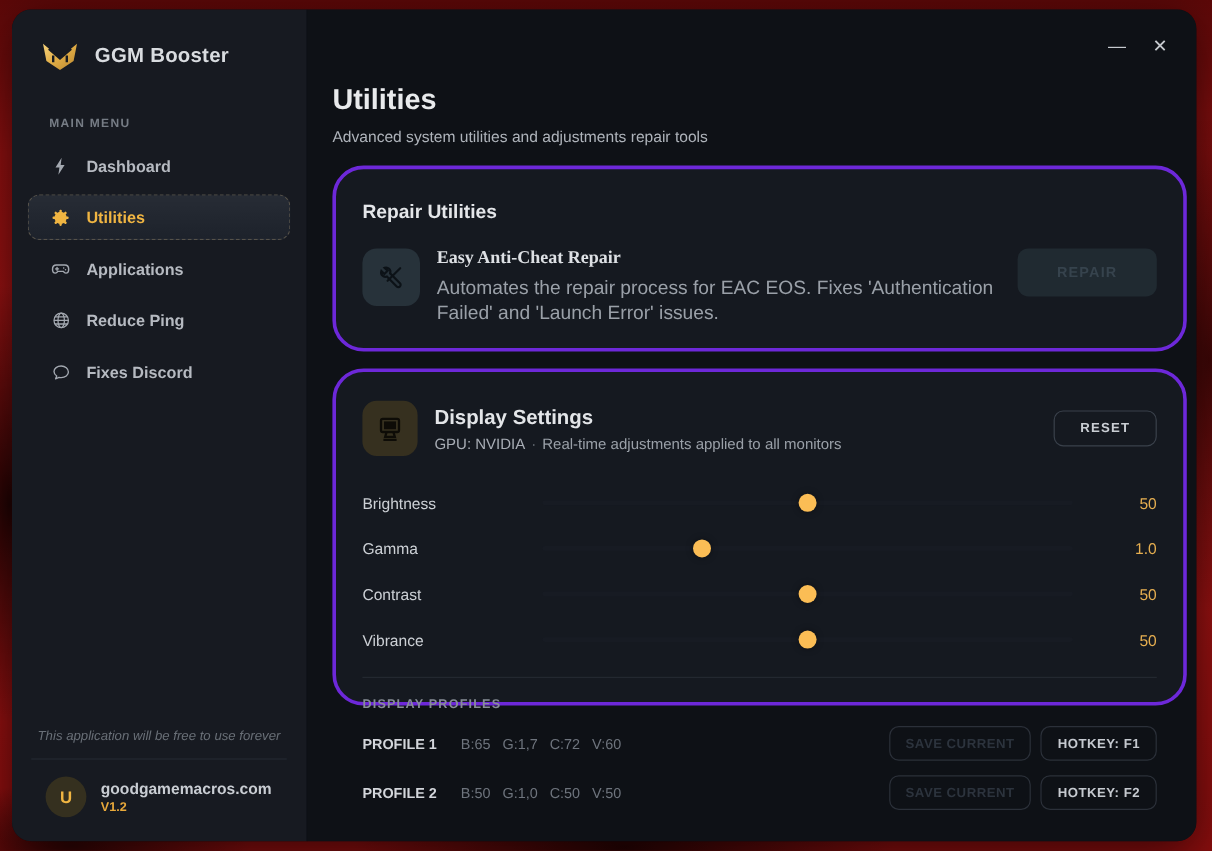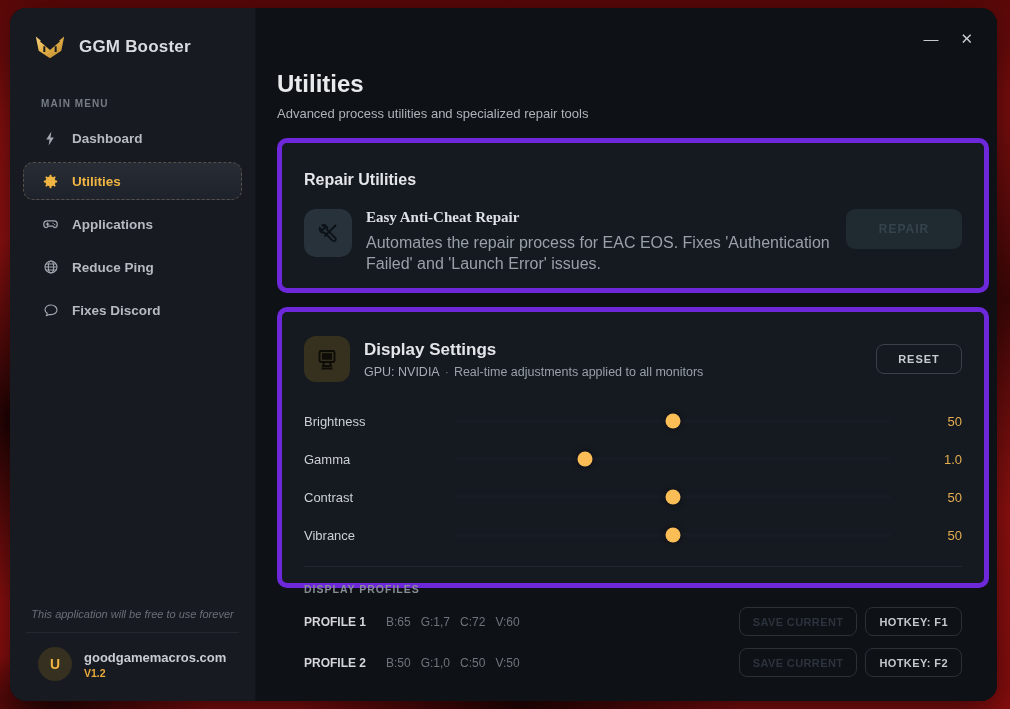--- a/index.html
+++ b/index.html
@@ -62,21 +62,21 @@
 
   
   .main { flex:1; position:relative; background:#0e1116; padding:0 8px 0 21px; }
   .win-controls { position:absolute; top:22px; right:24px; display:flex; gap:22px; }
   .win-btn { color:#c6cacf; font-size:15px; line-height:18px; cursor:pointer; background:none; border:none; font-family:inherit; }
 
   .page-title { margin-top:62px; font-size:24px; font-weight:bold; color:#e8eaec; }
   .page-subtitle { margin-top:8px; font-size:13px; color:#aeb3ba; }
 
   .card {
-    background:#151920; border:5px solid #6d28d9; border-radius:10px;
+    background:#151920; border:3px solid #6d28d9; border-radius:26px;
     padding:20px; margin-top:17px;
   }
   .card-h { font-size:16px; font-weight:bold; color:#e4e6e9; margin:8px 0 20px 2px; }
 
   .tool-row { display:flex; align-items:flex-start; gap:14px; padding:0 2px 8px; }
   .icon-box {
     width:48px; height:48px; border-radius:12px; flex:0 0 48px;
     display:flex; align-items:center; justify-content:center;
   }
   .icon-box.teal { background:#27323a; color:#0c1217; }
@@ -243,21 +243,21 @@
     </div>
   </aside>
 
   <main class="main">
     <div class="win-controls">
       <button class="win-btn">—</button>
       <button class="win-btn">✕</button>
     </div>
 
     <h1 class="page-title">Utilities</h1>
-    <div class="page-subtitle">Advanced process utilities and specialized repair tools</div>
+    <div class="page-subtitle">Advanced system utilities and adjustments repair tools</div>
 
     <section class="card" style="height:155px">
       <div class="card-h">Repair Utilities</div>
       <div class="tool-row">
         <div class="icon-box teal">
           <svg width="24" height="24" viewBox="0 0 24 24">
               <use href="#i-tools"></use>
             </svg>
         </div>
         <div class="tool-text">

